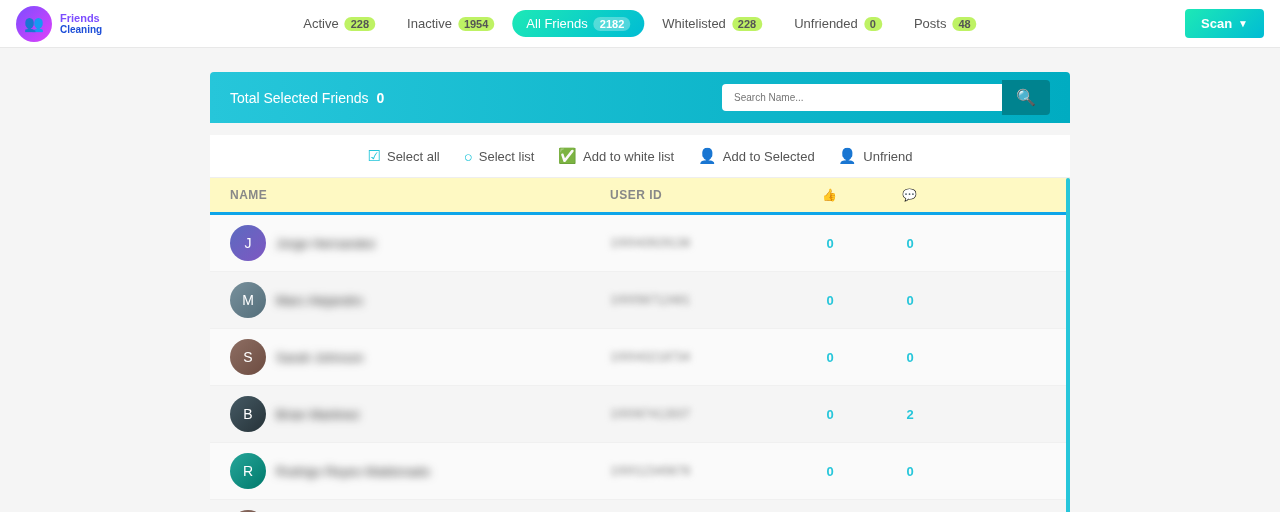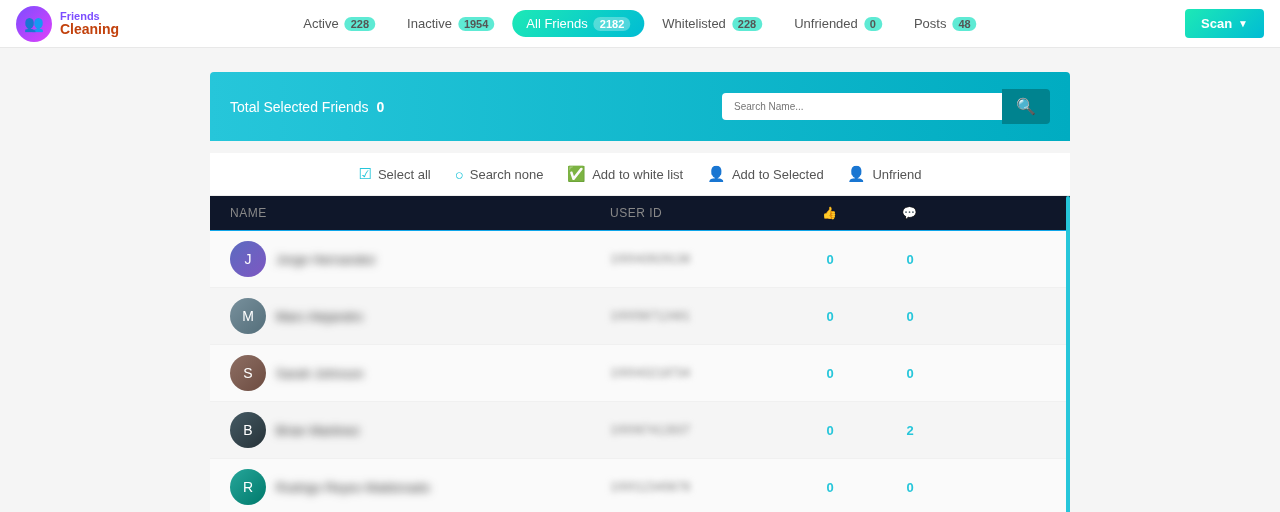--- a/index.html
+++ b/index.html
@@ -31,21 +31,21 @@
       justify-content: center;
       color: white;
       font-size: 16px;
     }
     .logo-text {
       display: flex;
       flex-direction: column;
       line-height: 1.1;
     }
     .logo-friends { font-size: 11px; color: #7c4dff; font-weight: 600; }
-    .logo-cleaning { font-size: 14px; color: #c2410c; font-weight: 700; }
+    .logo-cleaning { font-size: 10px; color: #1d4ed8; font-weight: 700; }
 
     .nav-tabs {
       display: flex;
       align-items: flex-end;
       gap: 4px;
       position: absolute;
       left: 50%;
       transform: translateX(-50%);
     }
     .nav-tab {
@@ -64,21 +64,21 @@
       color: white;
     }
     .nav-tab .badge {
       background: rgba(255,255,255,0.3);
       border-radius: 10px;
       padding: 1px 6px;
       font-size: 11px;
       font-weight: 600;
     }
     .nav-tab:not(.active) .badge {
-      background: #5eead4;
+      background: #bef264;
       color: #555;
     }
 
     .scan-btn {
       background: linear-gradient(135deg, #1de9b6, #00bcd4);
       color: white;
       border: none;
       border-radius: 4px;
       padding: 7px 16px;
       cursor: pointer;
@@ -87,21 +87,21 @@
       display: flex;
       align-items: center;
       gap: 6px;
     }
     .scan-btn .chevron { font-size: 10px; }
 
     
     .top-bar {
       background: linear-gradient(90deg, #26c6da, #00acc1);
       padding: 0 20px;
-      height: 69px;
+      height: 51px;
       display: flex;
       align-items: center;
       margin: 12px auto;
       max-width: 860px;
       border-radius: 4px 4px 0 0;
     }
     .top-bar-label {
       color: white;
       font-size: 14px;
       font-weight: 500;
@@ -157,24 +157,24 @@
     .action-item .action-icon {
       font-size: 15px;
       color: #26c6da;
     }
     .action-item .action-icon.orange { color: #ff9800; }
     .action-item .action-icon.red { color: #f44336; }
     .table-header {
       display: grid;
       grid-template-columns: 380px 180px 80px 80px 60px;
       padding: 10px 20px;
-      background: #0f172a;
-      border-bottom: 1px solid #0ea5e9;
+      background: #fef9c3;
+      border-bottom: 3px solid #0ea5e9;
       font-size: 12px;
-      font-weight: 400;
+      font-weight: 700;
       color: #888;
       text-transform: uppercase;
       letter-spacing: 0.5px;
     }
     .table-row {
       display: grid;
       grid-template-columns: 380px 180px 80px 80px 60px;
       padding: 10px 20px;
       border-bottom: 1px solid #f0f0f0;
       align-items: center;
@@ -291,21 +291,21 @@
     </div>
   </div>
 
   <div class="action-bar">
     <div class="action-item">
       <span class="action-icon">☑</span>
       <span>Select all</span>
     </div>
     <div class="action-item">
       <span class="action-icon">○</span>
-      <span>Search none</span>
+      <span>Select list</span>
     </div>
     <div class="action-item">
       <span class="action-icon">✅</span>
       <span>Add to white list</span>
     </div>
     <div class="action-item">
       <span class="action-icon orange">👤</span>
       <span>Add to Selected</span>
     </div>
     <div class="action-item">

